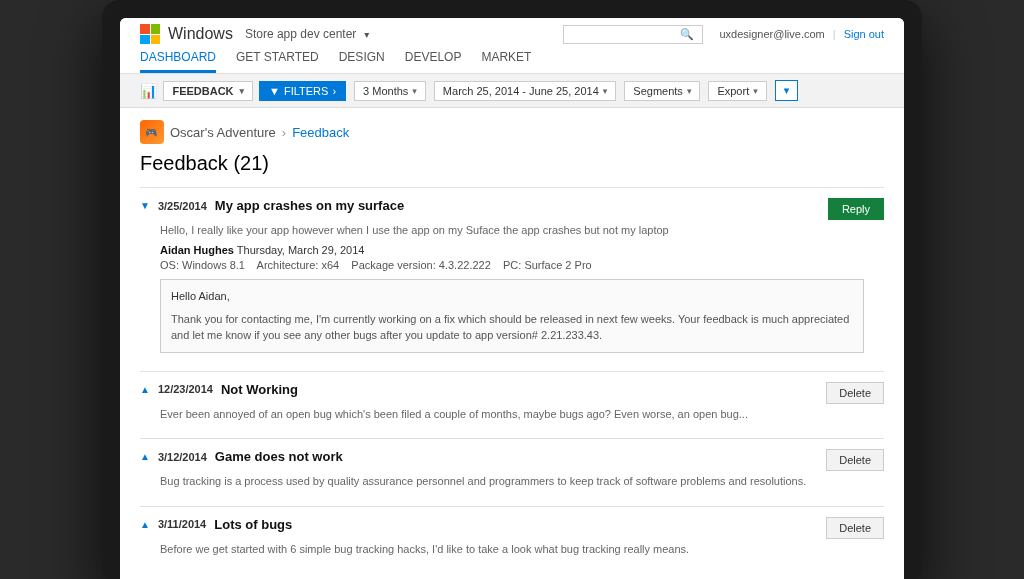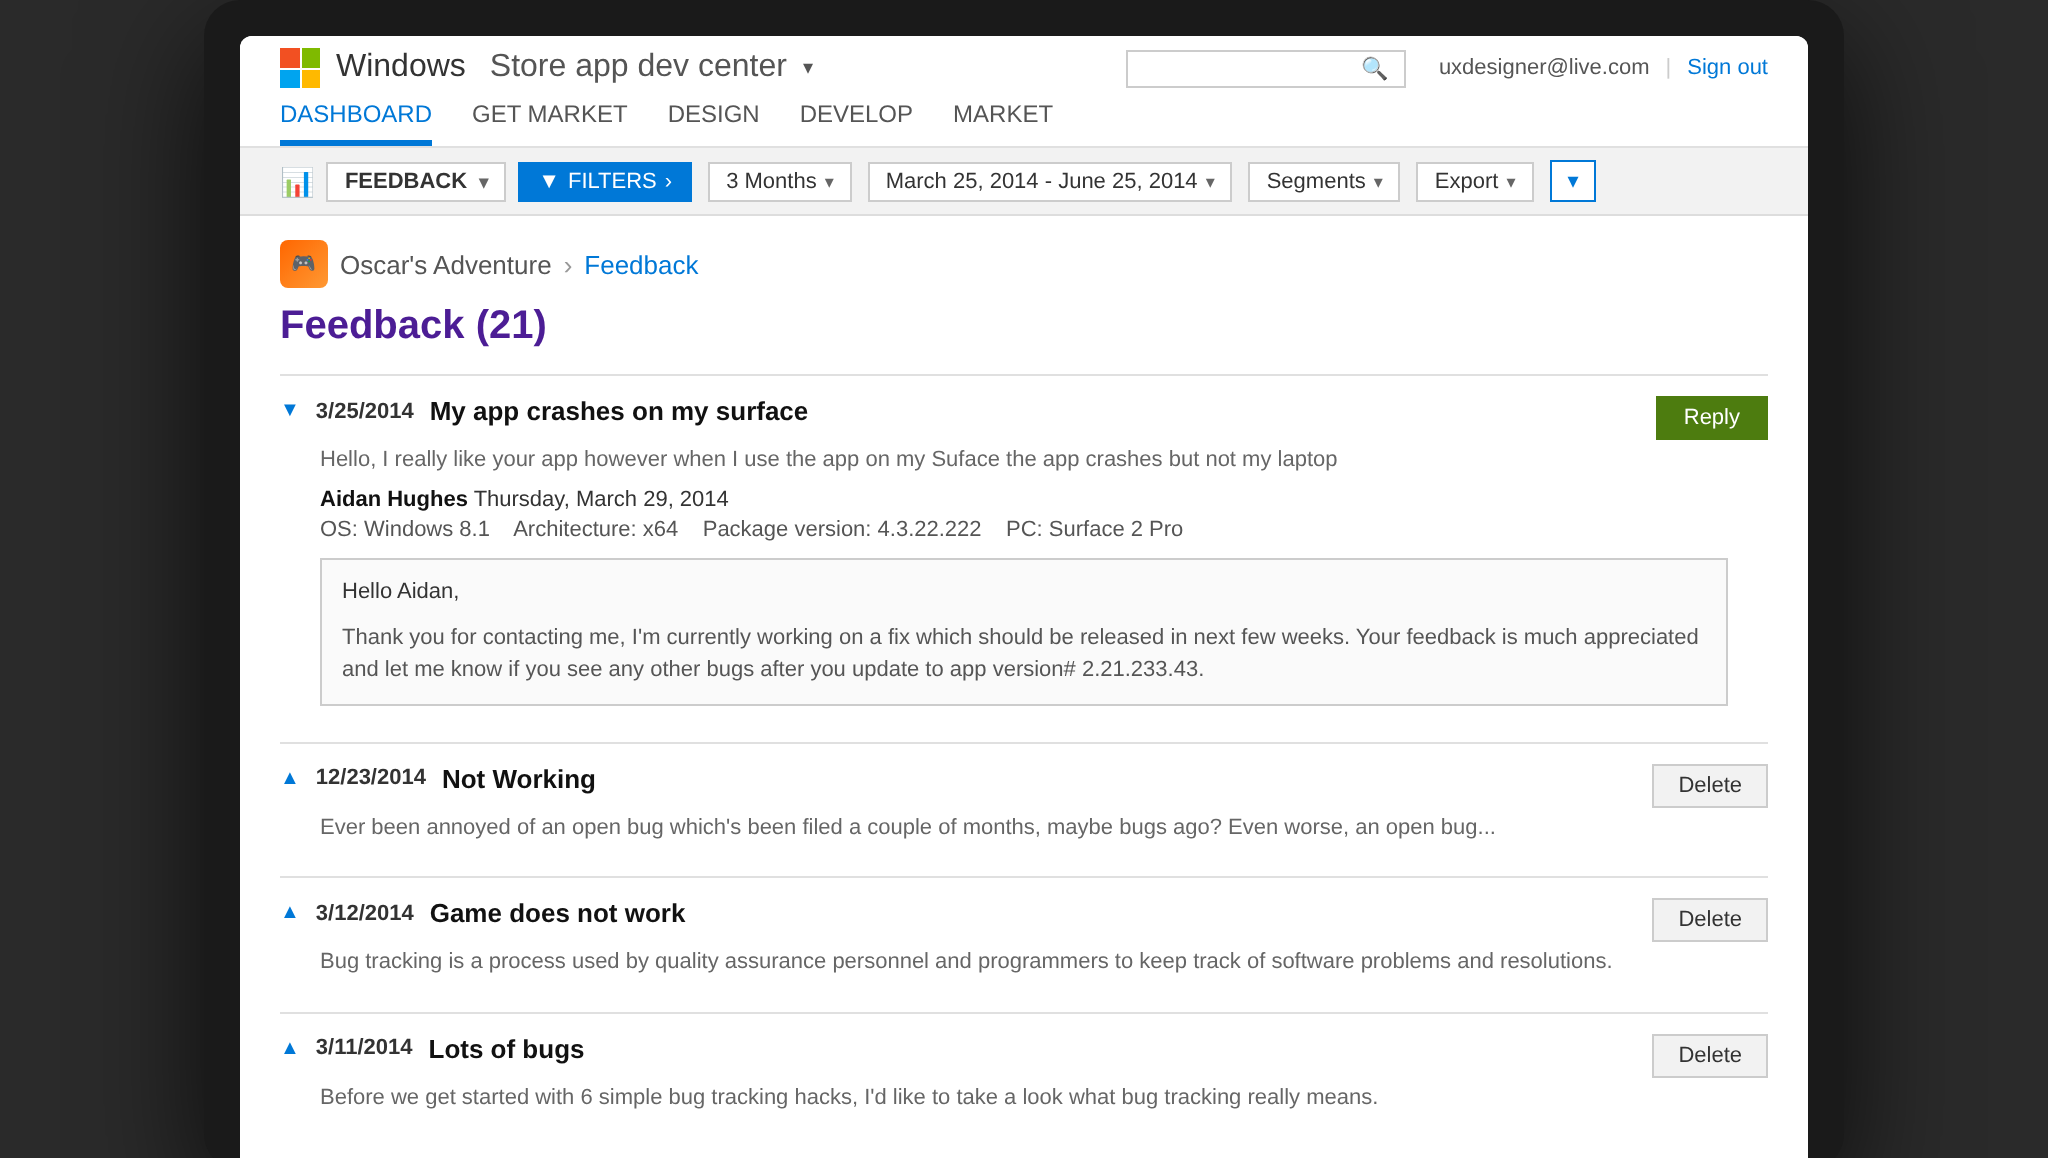--- a/index.html
+++ b/index.html
@@ -59,21 +59,21 @@
     .windows-logo span:nth-child(2) { background: #7fba00; }
     .windows-logo span:nth-child(3) { background: #00a4ef; }
     .windows-logo span:nth-child(4) { background: #ffb900; }
 
     .brand-name {
       font-size: 16px;
       font-weight: 300;
       color: #333;
     }
     .store-dev {
-      font-size: 16px;
+      font-size: 12px;
       color: #555;
       margin-left: 4px;
     }
     .store-dev-arrow {
       font-size: 10px;
       color: #555;
     }
     .search-box {
       display: flex;
       align-items: center;
@@ -220,22 +220,22 @@
     .breadcrumb-text {
       font-size: 13px;
       color: #555;
     }
     .breadcrumb-sep { color: #999; font-size: 13px; }
     .breadcrumb-current { color: #0078d7; font-size: 13px; }
 
     
     .page-title {
       font-size: 20px;
-      font-weight: 700;
-      color: #4c1d95;
+      font-weight: 400;
+      color: #000000;
       margin-bottom: 12px;
     }
 
     
     .feedback-item {
       border-top: 1px solid #e0e0e0;
       padding: 10px 0;
     }
     .feedback-header {
       display: flex;
@@ -264,21 +264,21 @@
       color: #111;
     }
     .feedback-body {
       font-size: 11px;
       color: #666;
       margin-left: 20px;
       margin-bottom: 6px;
       line-height: 1.4;
     }
     .reply-btn {
-      background: #4d7c0f;
+      background: #15803d;
       color: #fff;
       border: none;
       padding: 5px 14px;
       font-size: 11px;
       cursor: pointer;
       white-space: nowrap;
     }
     .delete-btn {
       background: #f2f2f2;
       color: #333;
@@ -348,21 +348,21 @@
           </div>
           <div class="user-info">
             <span>uxdesigner@live.com</span>
             <span class="separator">|</span>
             <span style="cursor:pointer;color:#0078d7;">Sign out</span>
           </div>
         </div>
       </div>
       <nav class="main-nav">
         <a class="active">DASHBOARD</a>
-        <a>GET MARKET</a>
+        <a>GET STARTED</a>
         <a>DESIGN</a>
         <a>DEVELOP</a>
         <a>MARKET</a>
       </nav>
     </div>
 
 
     <div class="toolbar">
       <div class="toolbar-left">
         <span class="bar-icon">📊</span>

